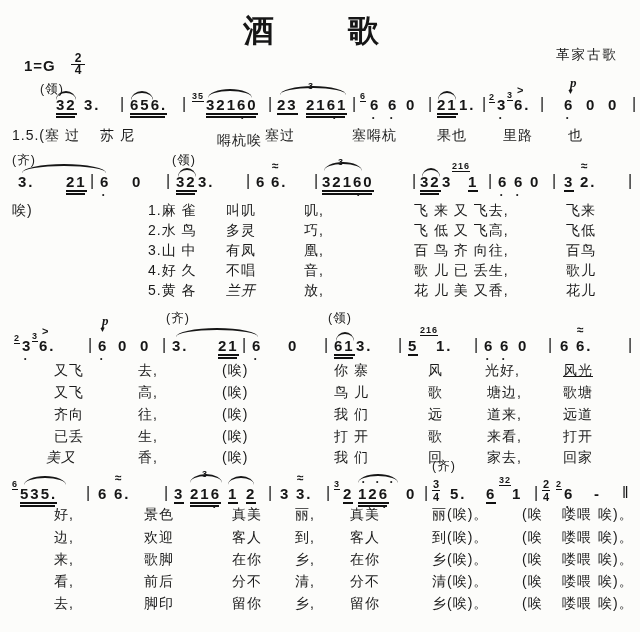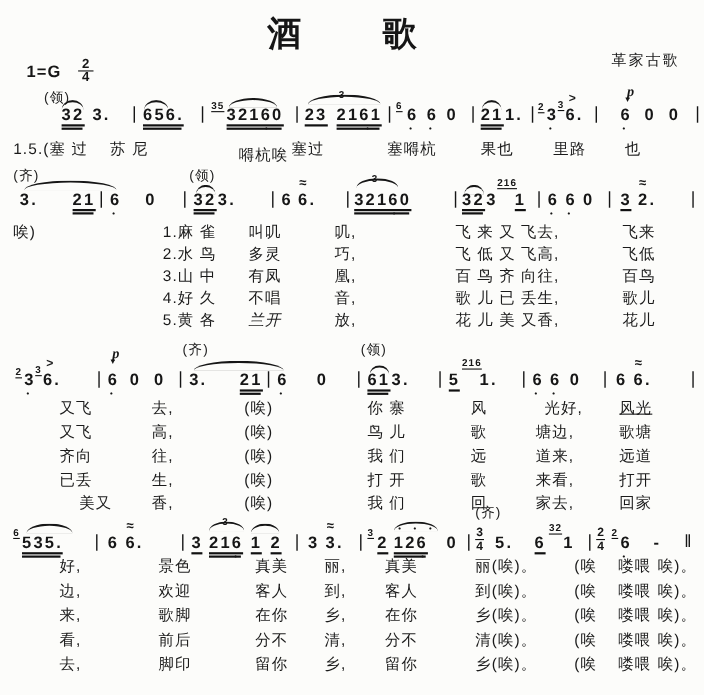--- a/index.html
+++ b/index.html
@@ -206,21 +206,21 @@
       <div class="run bar" style="left: 548px; top: 337px;">|</div>
       <div class="run n" style="left: 560px; top: 338px;">6</div>
       <div class="run trem" style="left: 577px; top: 324px;">≈</div>
       <div class="run n" style="left: 576px; top: 338px;">6.</div>
       <div class="run bar" style="left: 628px; top: 337px;">|</div>
       <div class="run ly" style="left: 54px; top: 363px;">又飞</div>
       <div class="run ly" style="left: 138px; top: 363px;">去,</div>
       <div class="run ly" style="left: 222px; top: 363px;">(唉)</div>
       <div class="run ly" style="left: 334px; top: 363px;">你 寨</div>
       <div class="run ly" style="left: 428px; top: 363px;">风</div>
-      <div class="run ly" style="left: 495px; top: 363px;">光好,</div>
+      <div class="run ly" style="left: 485px; top: 363px;">光好,</div>
       <div class="run ly" style="left: 563px; top: 363px; text-decoration: underline;">风光</div>
       <div class="run ly" style="left: 54px; top: 385px;">又飞</div>
       <div class="run ly" style="left: 138px; top: 385px;">高,</div>
       <div class="run ly" style="left: 222px; top: 385px;">(唉)</div>
       <div class="run ly" style="left: 334px; top: 385px;">鸟 儿</div>
       <div class="run ly" style="left: 428px; top: 385px;">歌</div>
       <div class="run ly" style="left: 487px; top: 385px;">塘边,</div>
       <div class="run ly" style="left: 563px; top: 385px;">歌塘</div>
       <div class="run ly" style="left: 54px; top: 407px;">齐向</div>
       <div class="run ly" style="left: 138px; top: 407px;">往,</div>
@@ -229,21 +229,21 @@
       <div class="run ly" style="left: 428px; top: 407px;">远</div>
       <div class="run ly" style="left: 487px; top: 407px;">道来,</div>
       <div class="run ly" style="left: 563px; top: 407px;">远道</div>
       <div class="run ly" style="left: 54px; top: 429px;">已丢</div>
       <div class="run ly" style="left: 138px; top: 429px;">生,</div>
       <div class="run ly" style="left: 222px; top: 429px;">(唉)</div>
       <div class="run ly" style="left: 334px; top: 429px;">打 开</div>
       <div class="run ly" style="left: 428px; top: 429px;">歌</div>
       <div class="run ly" style="left: 487px; top: 429px;">来看,</div>
       <div class="run ly" style="left: 563px; top: 429px;">打开</div>
-      <div class="run ly" style="left: 72px; top: 450px;">美又</div>
+      <div class="run ly" style="left: 46px; top: 450px; font-style: italic;">美又</div>
       <div class="run ly" style="left: 138px; top: 450px;">香,</div>
       <div class="run ly" style="left: 222px; top: 450px;">(唉)</div>
       <div class="run ly" style="left: 334px; top: 450px;">我 们</div>
       <div class="run ly" style="left: 428px; top: 450px;">回</div>
       <div class="run ly" style="left: 487px; top: 450px;">家去,</div>
       <div class="run ly" style="left: 563px; top: 450px;">回家</div>
       <div class="run g" style="left: 12px; top: 480px;">6</div>
       <div class="run slur" style="left: 24px; top: 476px; width: 42px;"></div>
       <div class="run n u2" style="left: 20px; top: 486px;">535.</div>
       <div class="run bar" style="left: 86px; top: 485px;">|</div>

